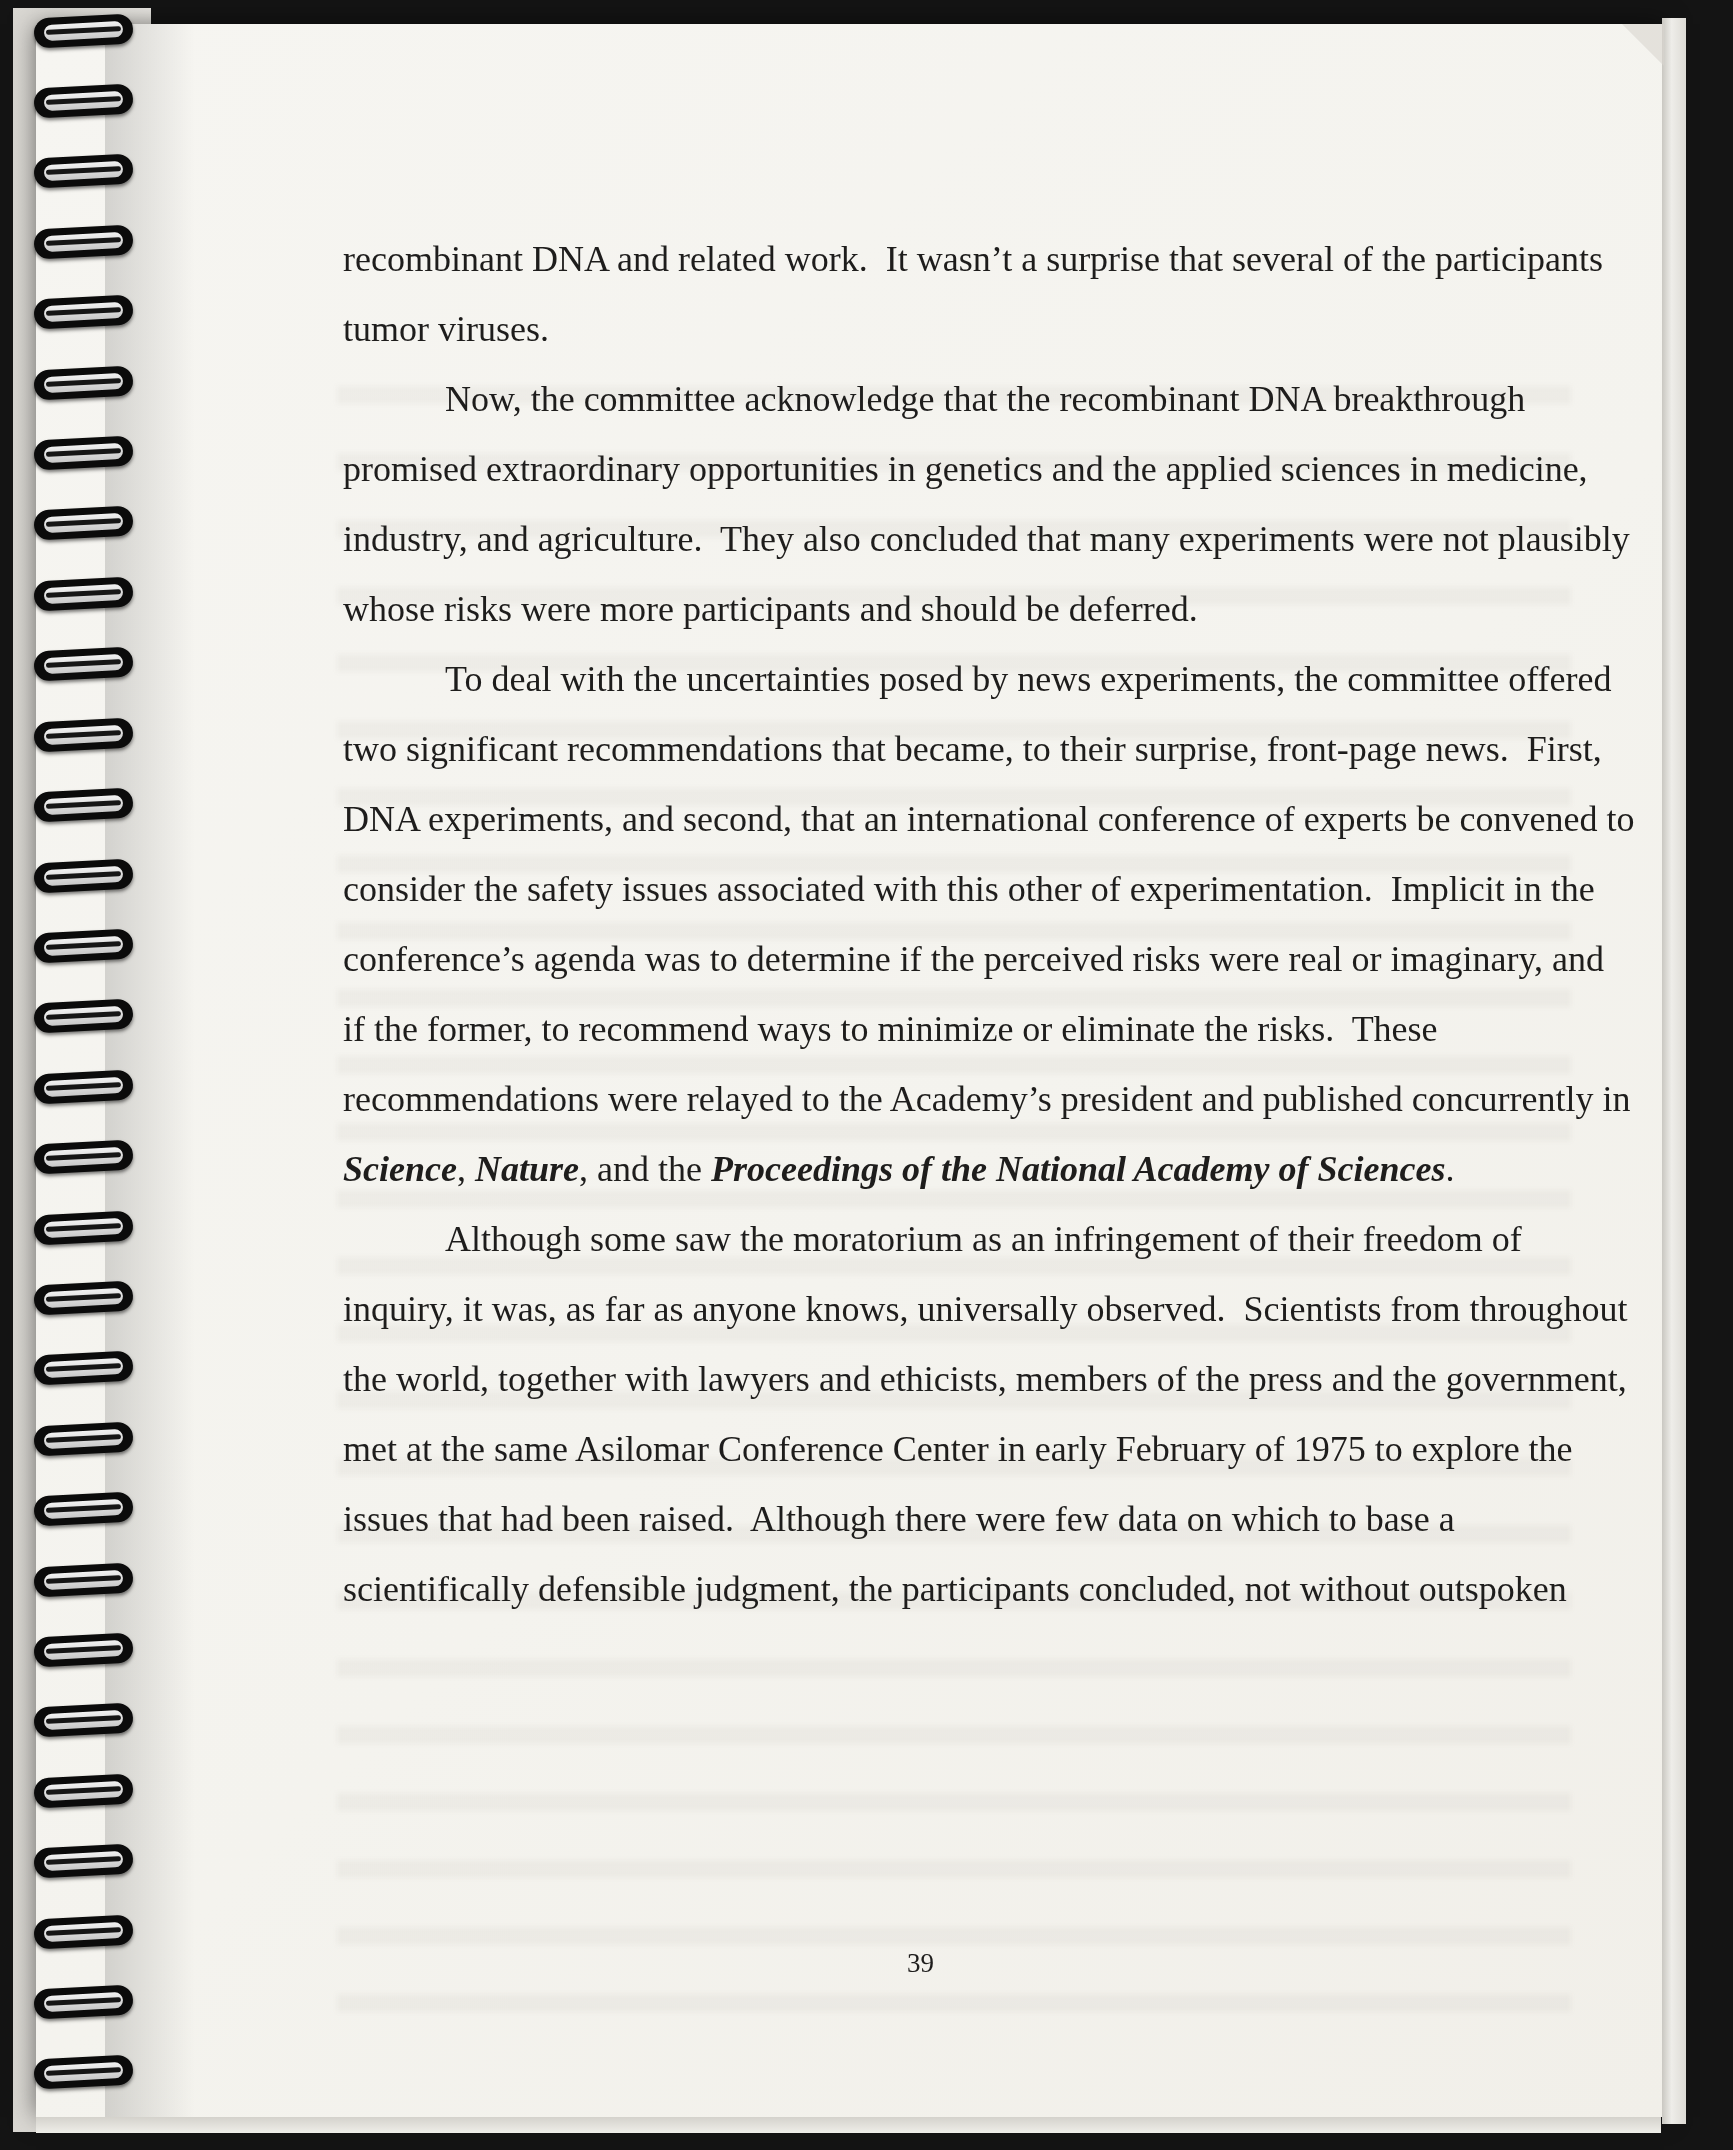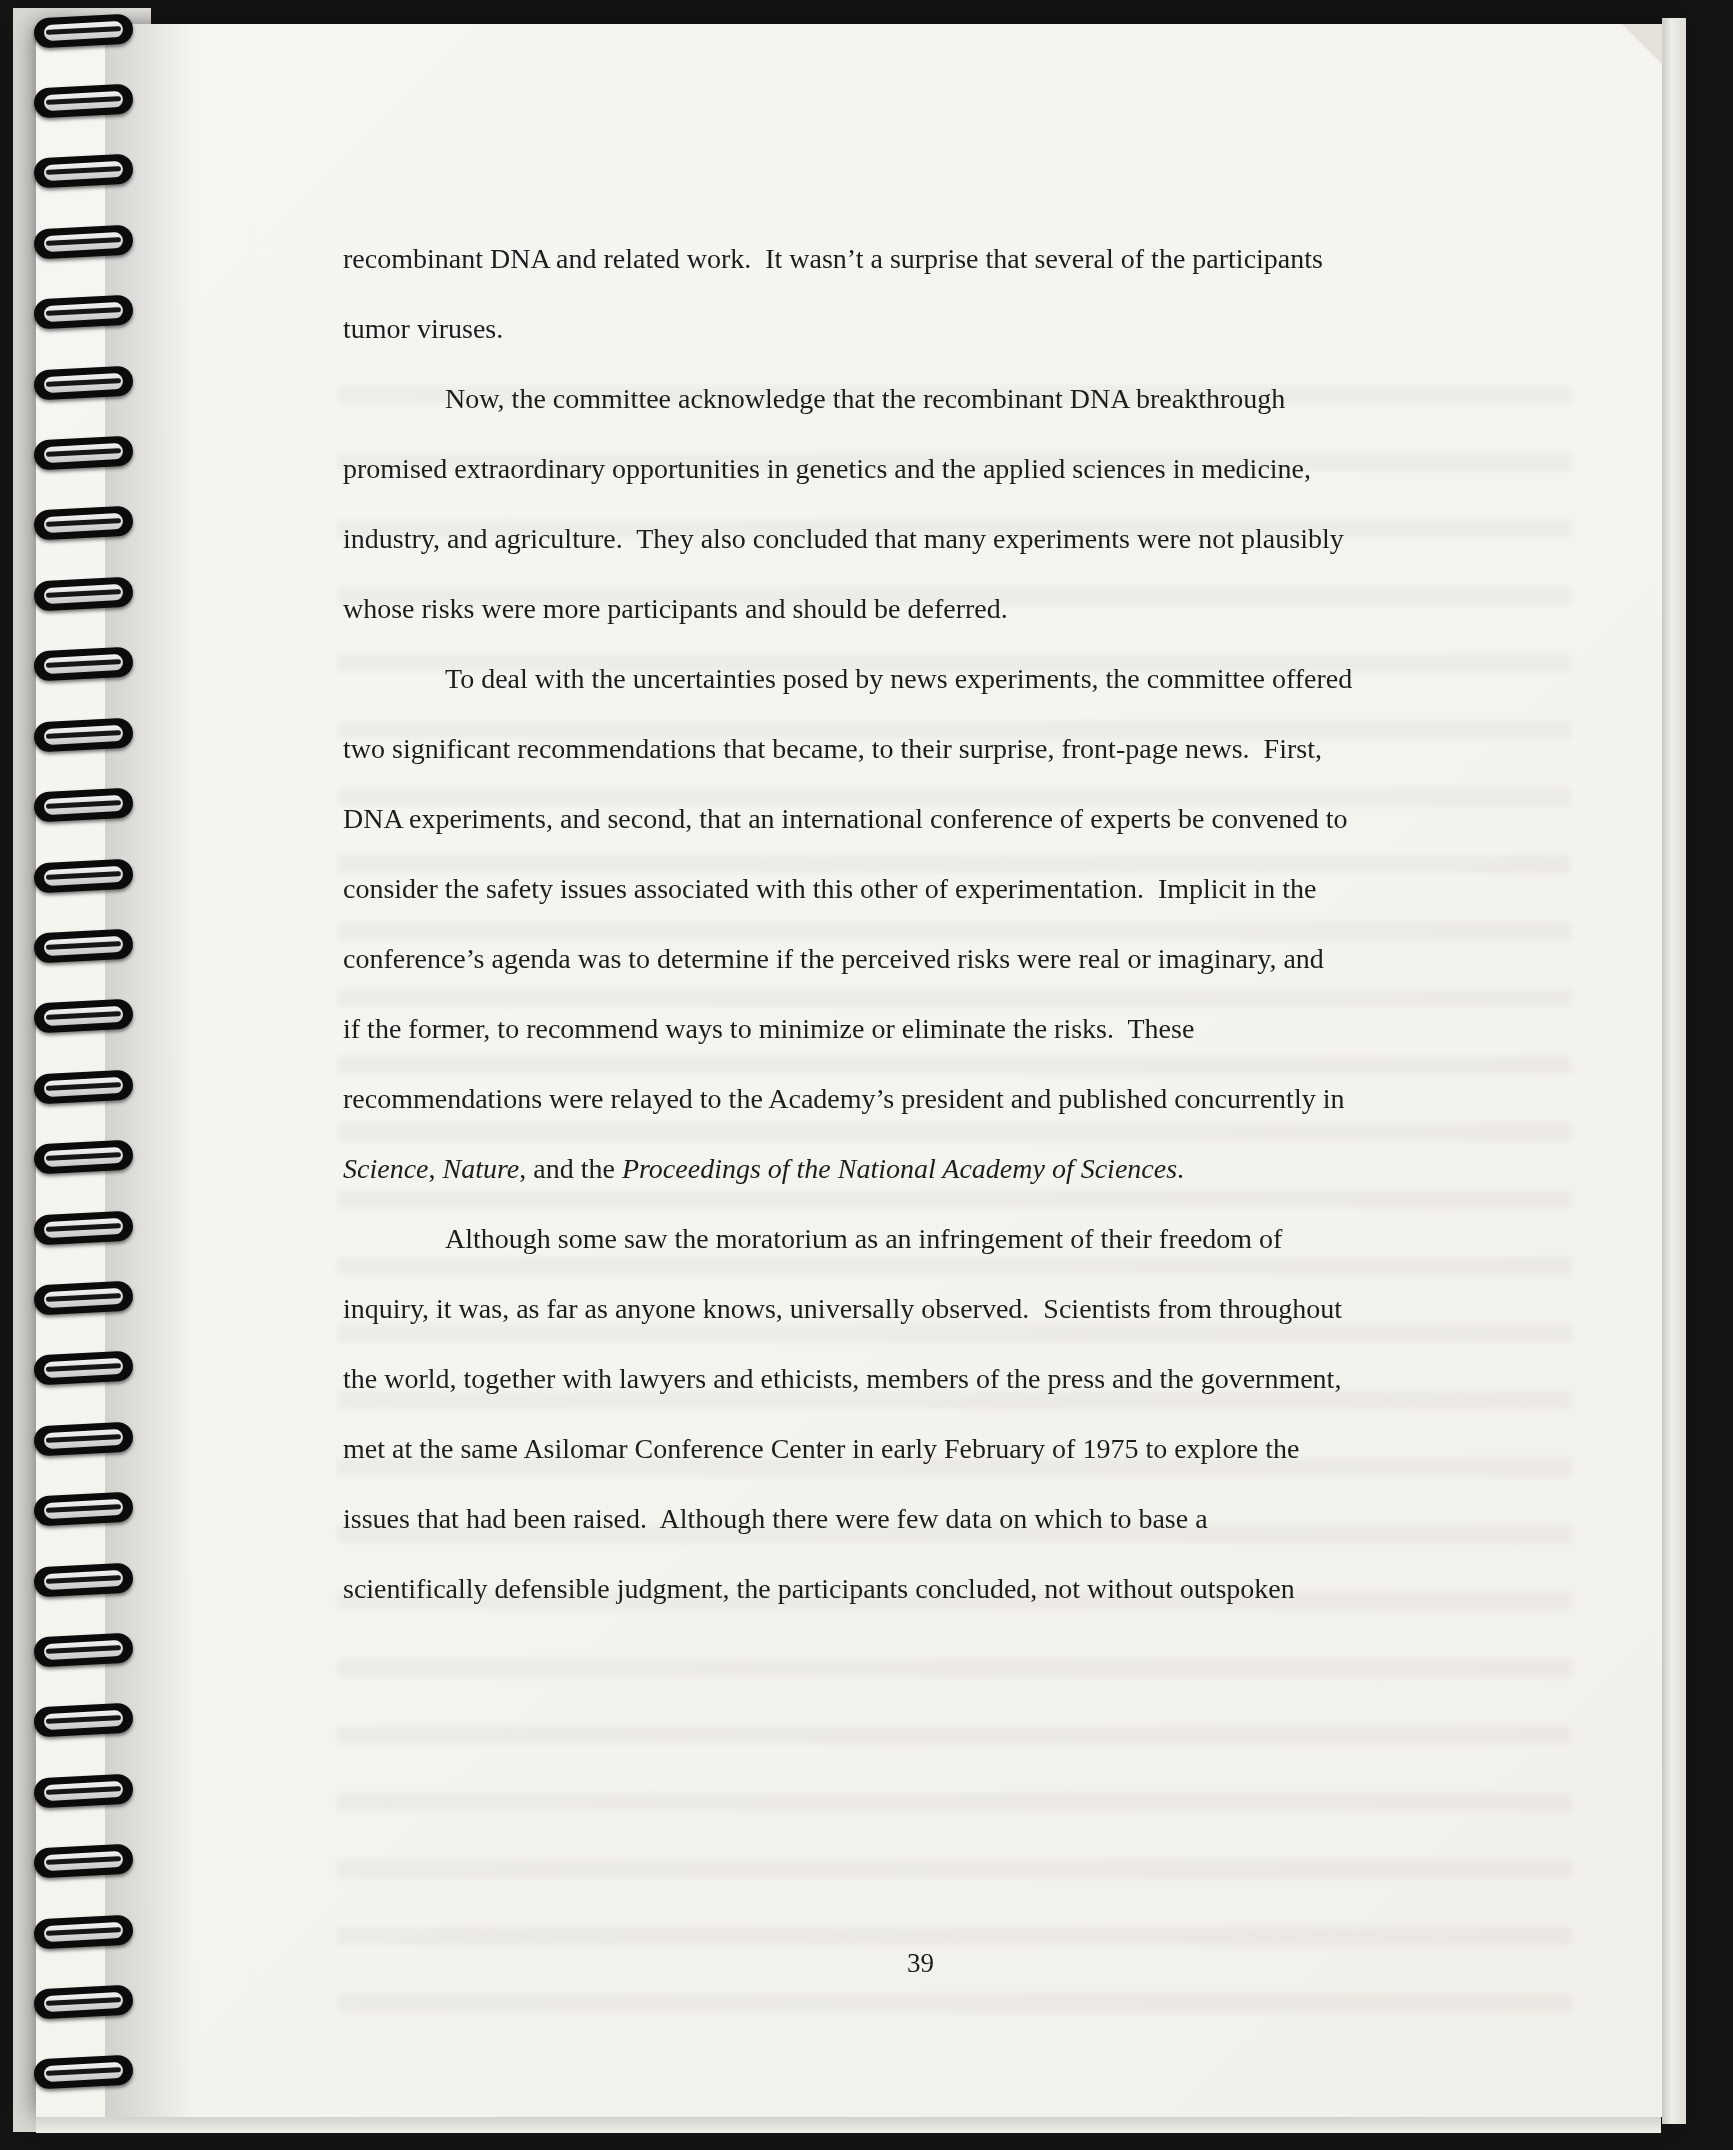--- a/index.html
+++ b/index.html
@@ -99,27 +99,27 @@
     );
     filter: blur(2.4px);
     pointer-events: none;
   }
   
   #text-block {
     position: absolute;
     left: 343px; top: 224px;
     width: 1155px;
     color: #1e1d1c;
-    font-size: 28px;
+    font-size: 36px;
     line-height: 70px;
     text-align: left;
   }
   .line { white-space: pre; }
   .line.first { padding-left: 102px; }
-  .italic { font-style: italic; }
+  .italic { font-style: italic; font-weight: bold; }
   #page-number {
     position: absolute;
     left: 343px; top: 1948px;
     width: 1155px;
     text-align: center;
     color: #1e1d1c;
     font-size: 27px;
   }
 </style>
 </head>

